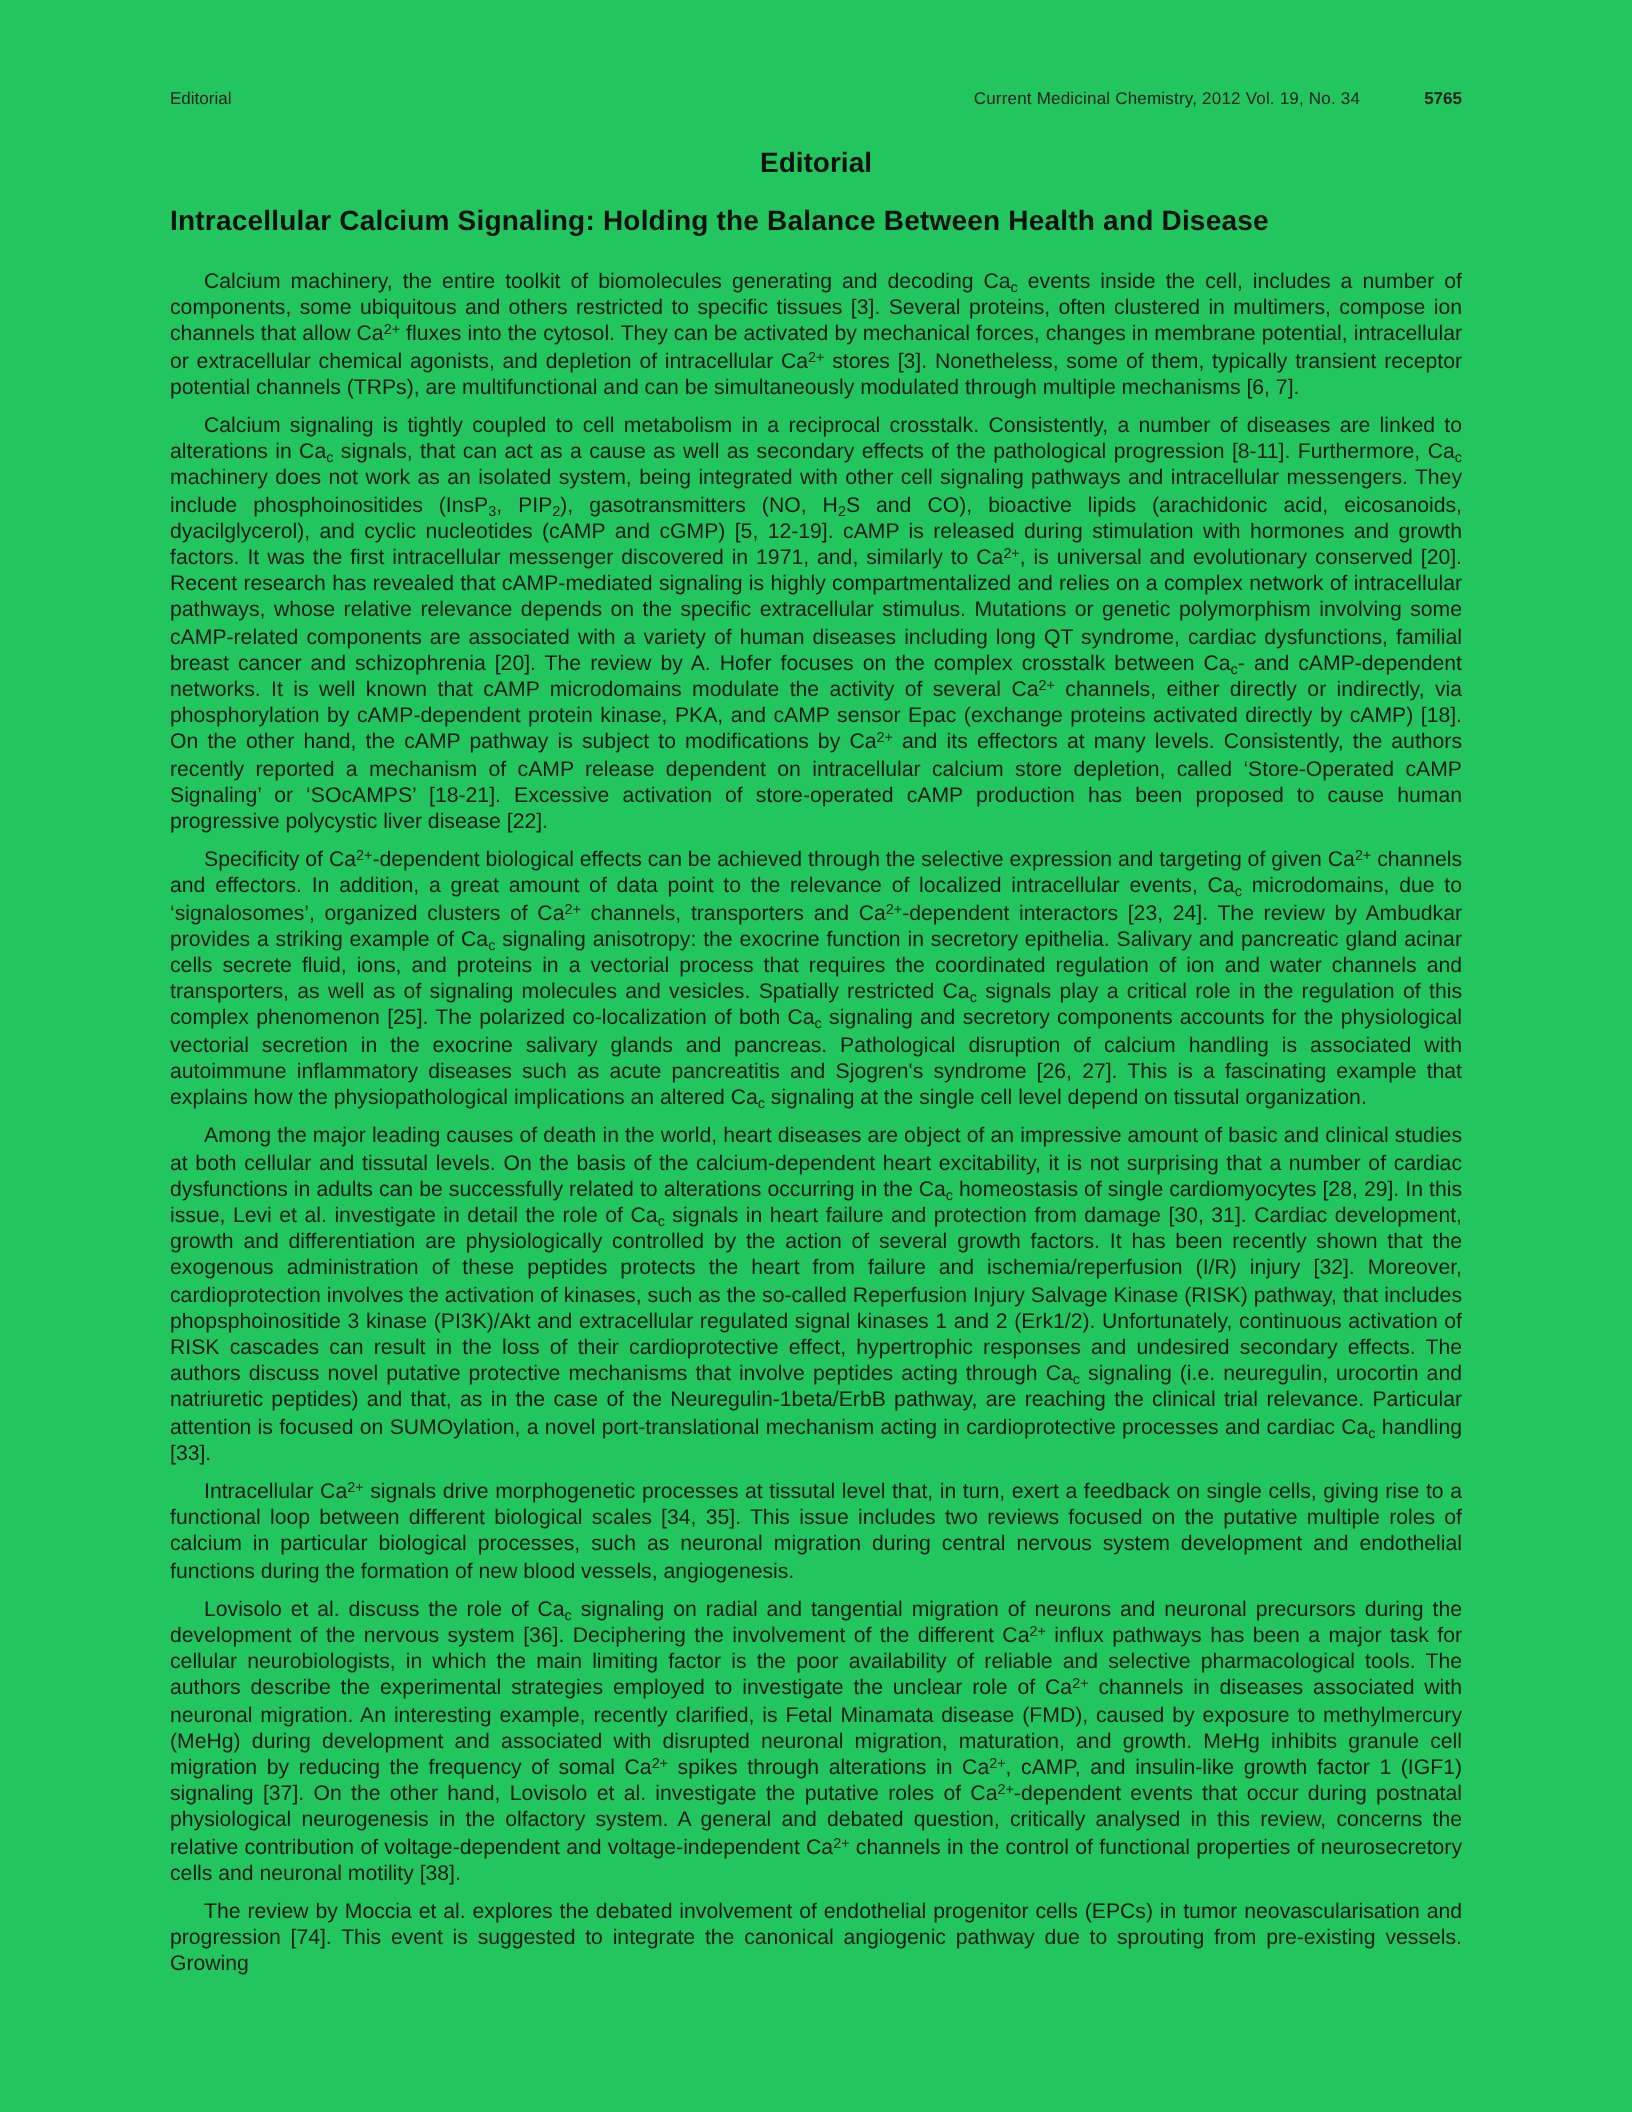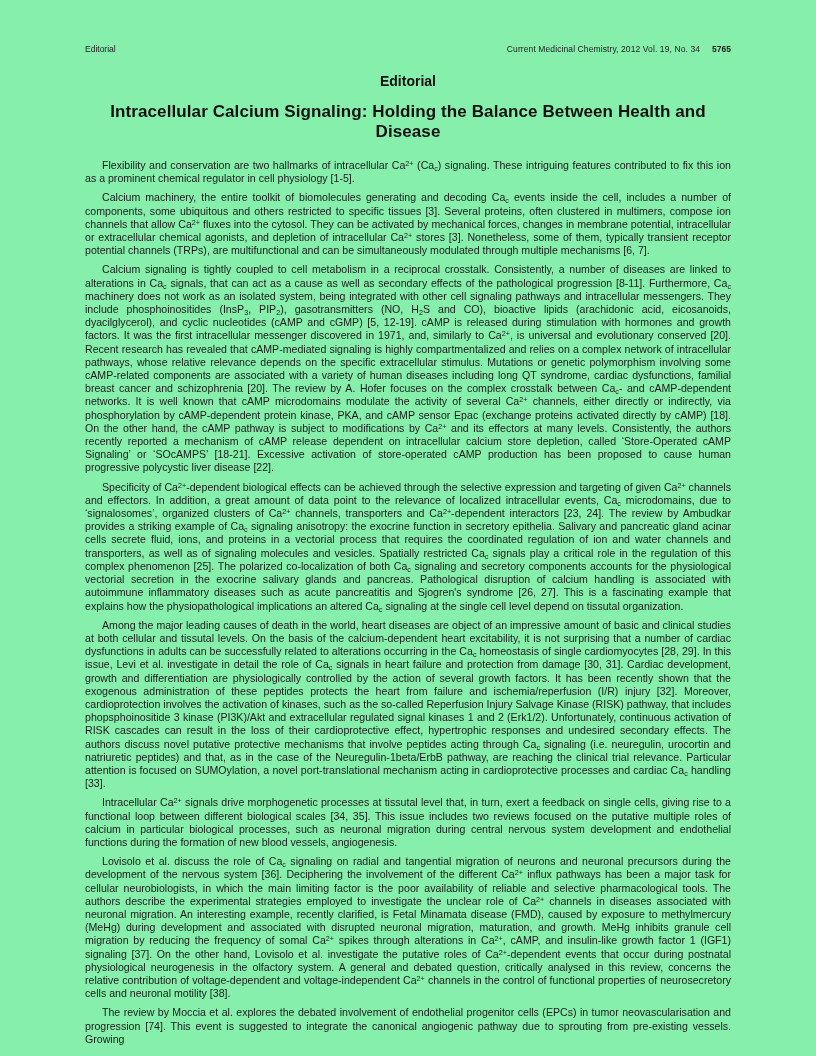--- a/index.html
+++ b/index.html
@@ -1,52 +1,51 @@
 <!DOCTYPE html>
 <html><head>
 <meta charset="utf-8">
 <style>
   html, body { margin: 0; padding: 0; background: #e8e8e8; }
   .page {
     position: relative;
     width: 816px;
     height: 1056px;
     margin: 0 auto;
-    background: #86efac;
+    background: #22c55e;
     font-family: "Liberation Sans", sans-serif;
     color: #1a1a1a;
     overflow: hidden;
   }
   .content {
     position: absolute;
     left: 85px;
     top: 44px;
     width: 646px;
   }
   .running-head {
     display: flex;
     justify-content: space-between;
     align-items: baseline;
     font-size: 8.5px;
     color: #222;
   }
   .running-head .right { display: flex; align-items: flex-end; }
   .journal-ref { letter-spacing: 0.1px; }
-  .page-number { font-weight: bold; margin-left: 12px; }
+  .page-number { font-weight: bold; margin-left: 32px; }
   .section-heading {
     margin: 19px 0 0 0;
     text-align: center;
     font-size: 14px;
     font-weight: bold;
     color: #111;
   }
   .article-title {
     margin: 13px 0 0 0;
-    text-align: center;
-    font-size: 17px;
+    font-size: 14px;
     font-weight: bold;
     color: #111;
     letter-spacing: 0.1px;
   }
   .article-body {
     margin-top: 17px;
     font-size: 10.6px;
     line-height: 13.2px;
     text-align: justify;
     color: #1a1a1a;
@@ -75,21 +74,20 @@
         <span class="journal-ref">Current Medicinal Chemistry,  2012 Vol. 19, No. 34</span>
         <span class="page-number">5765</span>
       </span>
     </div>
 
     <h2 class="section-heading">Editorial</h2>
 
     <h1 class="article-title">Intracellular Calcium Signaling: Holding the Balance Between Health and Disease</h1>
 
     <div class="article-body">
-      <p>Flexibility and conservation are two hallmarks of intracellular Ca<sup>2+</sup> (Ca<sub>c</sub>) signaling. These intriguing features contributed to fix this ion as a prominent chemical regulator in cell physiology [1-5].</p>
       <p>Calcium machinery, the entire toolkit of biomolecules generating and decoding Ca<sub>c</sub> events inside the cell, includes a number of components, some ubiquitous and others restricted to specific tissues [3]. Several proteins, often clustered in multimers, compose ion channels that allow Ca<sup>2+</sup> fluxes into the cytosol. They can be activated by mechanical forces, changes in membrane potential, intracellular or extracellular chemical agonists, and depletion of intracellular Ca<sup>2+</sup> stores [3]. Nonetheless, some of them, typically transient receptor potential channels (TRPs), are multifunctional and can be simultaneously modulated through multiple mechanisms [6, 7].</p>
       <p>Calcium signaling is tightly coupled to cell metabolism in a reciprocal crosstalk. Consistently, a number of diseases are linked to alterations in Ca<sub>c</sub> signals, that can act as a cause as well as secondary effects of the pathological progression [8-11]. Furthermore, Ca<sub>c</sub> machinery does not work as an isolated system, being integrated with other cell signaling pathways and intracellular messengers. They include phosphoinositides (InsP<sub>3</sub>, PIP<sub>2</sub>), gasotransmitters (NO, H<sub>2</sub>S and CO), bioactive lipids (arachidonic acid, eicosanoids, dyacilglycerol), and cyclic nucleotides (cAMP and cGMP) [5, 12-19]. cAMP is released during stimulation with hormones and growth factors. It was the first intracellular messenger discovered in 1971, and, similarly to Ca<sup>2+</sup>, is universal and evolutionary conserved [20]. Recent research has revealed that cAMP-mediated signaling is highly compartmentalized and relies on a complex network of intracellular pathways, whose relative relevance depends on the specific extracellular stimulus. Mutations or genetic polymorphism involving some cAMP-related components are associated with a variety of human diseases including long QT syndrome, cardiac dysfunctions, familial breast cancer and schizophrenia [20]. The review by A. Hofer focuses on the complex crosstalk between Ca<sub>c</sub>- and cAMP-dependent networks. It is well known that cAMP microdomains modulate the activity of several Ca<sup>2+</sup> channels, either directly or indirectly, via phosphorylation by cAMP-dependent protein kinase, PKA, and cAMP sensor Epac (exchange proteins activated directly by cAMP) [18]. On the other hand, the cAMP pathway is subject to modifications by Ca<sup>2+</sup> and its effectors at many levels. Consistently, the authors recently reported a mechanism of cAMP release dependent on intracellular calcium store depletion, called ‘Store-Operated cAMP Signaling’ or ‘SOcAMPS’ [18-21]. Excessive activation of store-operated cAMP production has been proposed to cause human progressive polycystic liver disease [22].</p>
       <p>Specificity of Ca<sup>2+</sup>-dependent biological effects can be achieved through the selective expression and targeting of given Ca<sup>2+</sup> channels and effectors. In addition, a great amount of data point to the relevance of localized intracellular events, Ca<sub>c</sub> microdomains, due to ‘signalosomes’, organized clusters of Ca<sup>2+</sup> channels, transporters and Ca<sup>2+</sup>-dependent interactors [23, 24]. The review by Ambudkar provides a striking example of Ca<sub>c</sub> signaling anisotropy: the exocrine function in secretory epithelia. Salivary and pancreatic gland acinar cells secrete fluid, ions, and proteins in a vectorial process that requires the coordinated regulation of ion and water channels and transporters, as well as of signaling molecules and vesicles. Spatially restricted Ca<sub>c</sub> signals play a critical role in the regulation of this complex phenomenon [25]. The polarized co-localization of both Ca<sub>c</sub> signaling and secretory components accounts for the physiological vectorial secretion in the exocrine salivary glands and pancreas. Pathological disruption of calcium handling is associated with autoimmune inflammatory diseases such as acute pancreatitis and Sjogren's syndrome [26, 27]. This is a fascinating example that explains how the physiopathological implications an altered Ca<sub>c</sub> signaling at the single cell level depend on tissutal organization.</p>
       <p>Among the major leading causes of death in the world, heart diseases are object of an impressive amount of basic and clinical studies at both cellular and tissutal levels. On the basis of the calcium-dependent heart excitability, it is not surprising that a number of cardiac dysfunctions in adults can be successfully related to alterations occurring in the Ca<sub>c</sub> homeostasis of single cardiomyocytes [28, 29]. In this issue, Levi et al. investigate in detail the role of Ca<sub>c</sub> signals in heart failure and protection from damage [30, 31]. Cardiac development, growth and differentiation are physiologically controlled by the action of several growth factors. It has been recently shown that the exogenous administration of these peptides protects the heart from failure and ischemia/reperfusion (I/R) injury [32]. Moreover, cardioprotection involves the activation of kinases, such as the so-called Reperfusion Injury Salvage Kinase (RISK) pathway, that includes phopsphoinositide 3 kinase (PI3K)/Akt and extracellular regulated signal kinases 1 and 2 (Erk1/2). Unfortunately, continuous activation of RISK cascades can result in the loss of their cardioprotective effect, hypertrophic responses and undesired secondary effects. The authors discuss novel putative protective mechanisms that involve peptides acting through Ca<sub>c</sub> signaling (i.e. neuregulin, urocortin and natriuretic peptides) and that, as in the case of the Neuregulin-1beta/ErbB pathway, are reaching the clinical trial relevance. Particular attention is focused on SUMOylation, a novel port-translational mechanism acting in cardioprotective processes and cardiac Ca<sub>c</sub> handling [33].</p>
       <p>Intracellular Ca<sup>2+</sup> signals drive morphogenetic processes at tissutal level that, in turn, exert a feedback on single cells, giving rise to a functional loop between different biological scales [34, 35]. This issue includes two reviews focused on the putative multiple roles of calcium in particular biological processes, such as neuronal migration during central nervous system development and endothelial functions during the formation of new blood vessels, angiogenesis.</p>
       <p>Lovisolo et al. discuss the role of Ca<sub>c</sub> signaling on radial and tangential migration of neurons and neuronal precursors during the development of the nervous system [36]. Deciphering the involvement of the different Ca<sup>2+</sup> influx pathways has been a major task for cellular neurobiologists, in which the main limiting factor is the poor availability of reliable and selective pharmacological tools. The authors describe the experimental strategies employed to investigate the unclear role of Ca<sup>2+</sup> channels in diseases associated with neuronal migration. An interesting example, recently clarified, is Fetal Minamata disease (FMD), caused by exposure to methylmercury (MeHg) during development and associated with disrupted neuronal migration, maturation, and growth. MeHg inhibits granule cell migration by reducing the frequency of somal Ca<sup>2+</sup> spikes through alterations in Ca<sup>2+</sup>, cAMP, and insulin-like growth factor 1 (IGF1) signaling [37]. On the other hand, Lovisolo et al. investigate the putative roles of Ca<sup>2+</sup>-dependent events that occur during postnatal physiological neurogenesis in the olfactory system. A general and debated question, critically analysed in this review, concerns the relative contribution of voltage-dependent and voltage-independent Ca<sup>2+</sup> channels in the control of functional properties of neurosecretory cells and neuronal motility [38].</p>
       <p>The review by Moccia et al. explores the debated involvement of endothelial progenitor cells (EPCs) in tumor neovascularisation and progression [74]. This event is suggested to integrate the canonical angiogenic pathway due to sprouting from pre-existing vessels. Growing</p>
     </div>
 
   </div>

